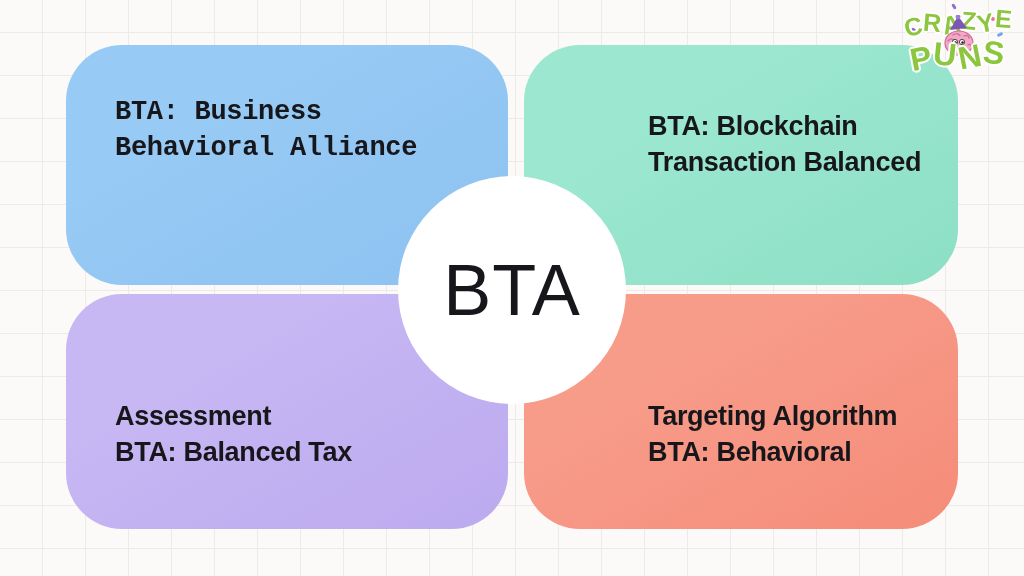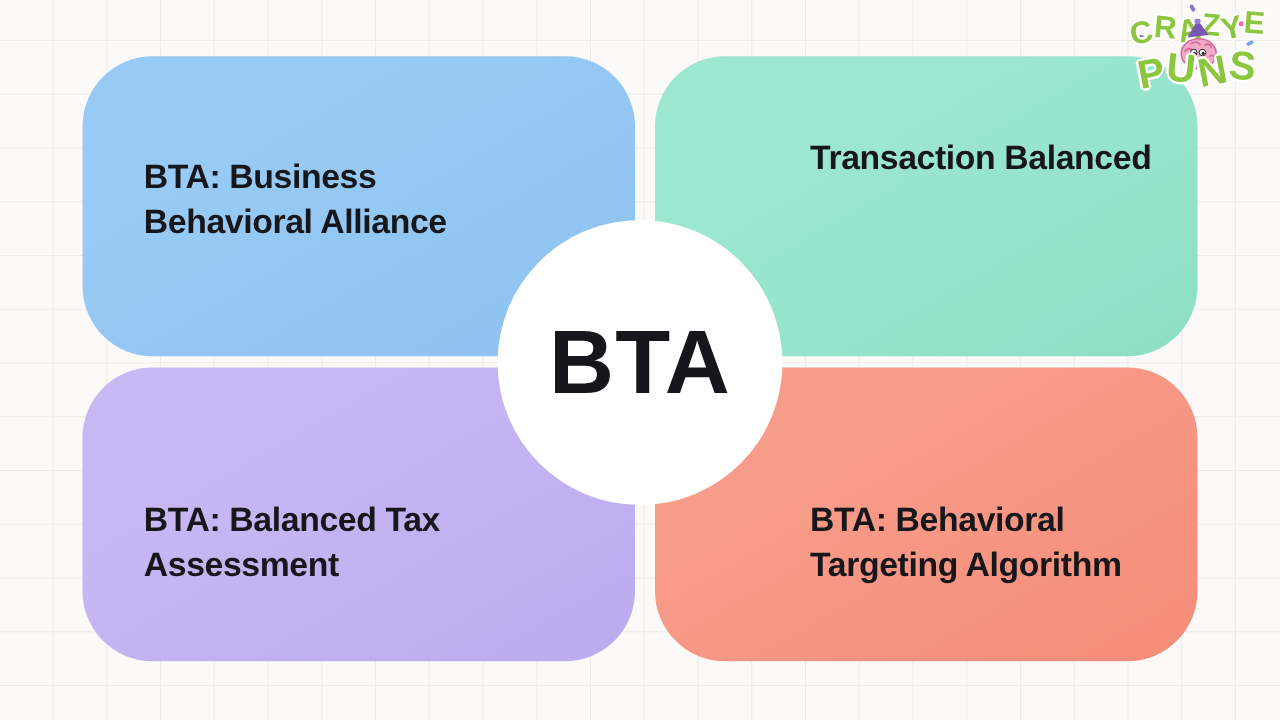--- a/index.html
+++ b/index.html
@@ -21,42 +21,42 @@
   .quad.tl { left:66px;  top:45px;  width:442px; height:240px; }
   .quad.tr { left:524px; top:45px;  width:434px; height:240px; }
   .quad.bl { left:66px;  top:294px; width:442px; height:235px; }
   .quad.br { left:524px; top:294px; width:434px; height:235px; }
 
   
   .qlabel {
     position:absolute; font-weight:bold; font-size:27px; line-height:36px;
     color:#17171B; letter-spacing:-0.3px; white-space:nowrap;
   }
-  .qlabel.tl { left:115px; top:123px; }
+  .qlabel.tl { left:115px; top:94px;font-family:Liberation Mono, monospace; }
   .qlabel.tr { left:648px; top:108px; }
   .qlabel.bl { left:115px; top:398px; }
   .qlabel.br { left:648px; top:398px; }
 
   
   .halo {
     position:absolute; left:362px; top:140px; width:300px; height:300px;
     border-radius:50%;
     background:radial-gradient(circle,
       rgba(255,255,255,0) 0 74%,
       rgba(255,255,255,0.55) 74% 87%,
       rgba(255,255,255,0.30) 87% 99%,
       rgba(255,255,255,0) 100%);
   }
   .center-circle {
     position:absolute; left:398px; top:176px; width:228px; height:228px;
     border-radius:50%; background:#FFFFFF;
     display:flex; align-items:center; justify-content:center;
   }
   .center-acronym {
-    font-size:72px; font-weight:bold; color:#17171B; letter-spacing:1px;
+    font-size:72px; font-weight:normal; color:#17171B; letter-spacing:1px;
   }
 
   
   .logo { position:absolute; left:893px; top:3px; width:130px; height:82px; }
   .logo-word { position:absolute; width:100%; text-align:center;
     font-weight:bold; color:#8CC63E; line-height:1;
     text-shadow:-2px 0 0 #fff, 2px 0 0 #fff, 0 -2px 0 #fff, 0 2px 0 #fff,
                 -1px -1px 0 #fff, 1px 1px 0 #fff, -1px 1px 0 #fff, 1px -1px 0 #fff;
   }
   .logo-word span { display:inline-block; }
@@ -80,29 +80,30 @@
   <div class="quad tl" style="background: linear-gradient(150deg, rgb(151, 202, 244) 30%, rgb(141, 193, 240) 100%);"></div>
   <div class="quad tr" style="background: linear-gradient(150deg, rgb(156, 231, 208) 30%, rgb(140, 223, 196) 100%);"></div>
   <div class="quad bl" style="background: linear-gradient(150deg, rgb(199, 183, 243) 30%, rgb(188, 170, 239) 100%);"></div>
   <div class="quad br" style="background: linear-gradient(150deg, rgb(248, 156, 138) 30%, rgb(244, 140, 121) 100%);"></div>
 
   <div class="qlabel tl">
     <div>BTA: Business</div>
     <div>Behavioral Alliance</div>
   </div>
   <div class="qlabel tr">
+    <div>BTA: Blockchain</div>
     <div>Transaction Balanced</div>
   </div>
   <div class="qlabel bl">
+    <div>Assessment</div>
     <div>BTA: Balanced Tax</div>
-    <div>Assessment</div>
   </div>
   <div class="qlabel br">
+    <div>Targeting Algorithm</div>
     <div>BTA: Behavioral</div>
-    <div>Targeting Algorithm</div>
   </div>
 
   <div class="halo"></div>
   <div class="center-circle">
     <div class="center-acronym">BTA</div>
   </div>
 
   <div class="logo">
     <div class="confetti c1"></div>
     <div class="confetti c2"></div>

